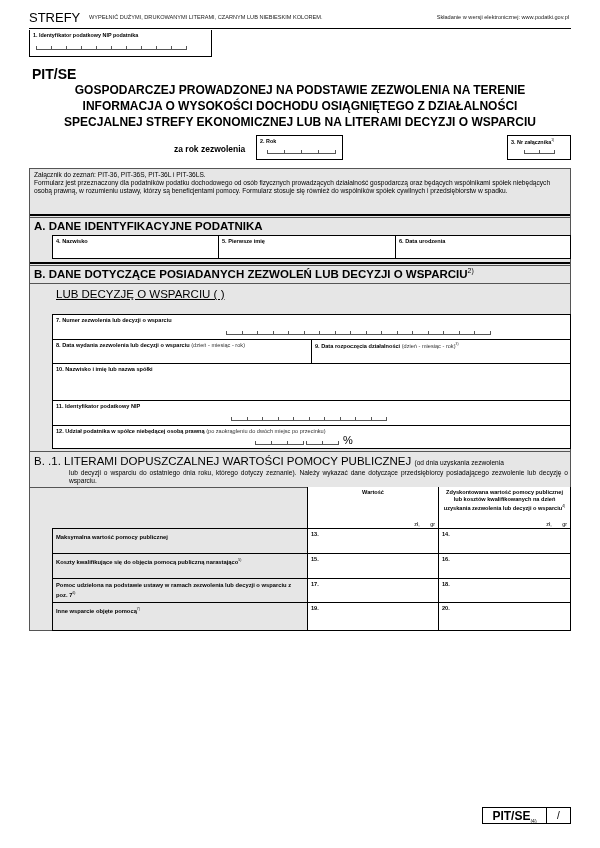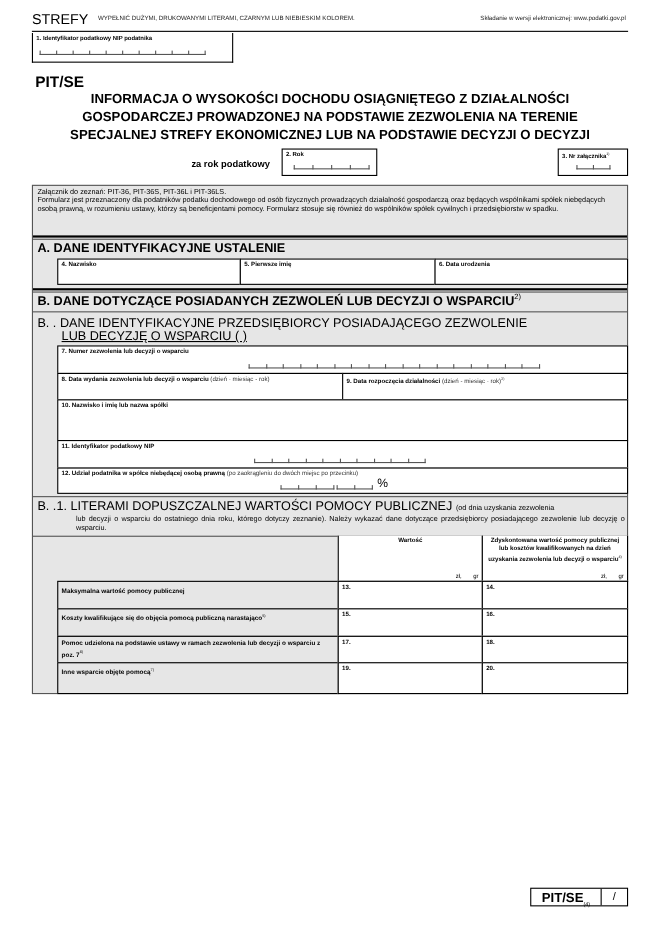--- a/index.html
+++ b/index.html
@@ -51,26 +51,26 @@
 
 <div class="nipbox">
   <div class="lbl">1. Identyfikator podatkowy NIP podatnika</div>
   <div class="ticks" style="left:6px;top:16px;">
     <span style="width:15px"></span><span style="width:15px"></span><span style="width:15px"></span><span style="width:15px"></span><span style="width:15px"></span><span style="width:15px"></span><span style="width:15px"></span><span style="width:15px"></span><span style="width:15px"></span><span style="width:15px"></span>
   </div>
 </div>
 
 <div class="formcode">PIT/SE</div>
 <div class="title">
+  <div>GOSPODARCZEJ PROWADZONEJ NA PODSTAWIE ZEZWOLENIA NA TERENIE</div>
   <div>INFORMACJA O WYSOKOŚCI DOCHODU OSIĄGNIĘTEGO Z DZIAŁALNOŚCI</div>
-  <div>GOSPODARCZEJ PROWADZONEJ NA PODSTAWIE ZEZWOLENIA NA TERENIE</div>
-  <div>SPECJALNEJ STREFY EKONOMICZNEJ LUB NA PODSTAWIE DECYZJI O DECYZJI</div>
-</div>
-
-<div class="forYear">za rok podatkowy</div>
+  <div>SPECJALNEJ STREFY EKONOMICZNEJ LUB NA LITERAMI DECYZJI O WSPARCIU</div>
+</div>
+
+<div class="forYear">za rok zezwolenia</div>
 <div class="rokbox">
   <div class="lbl">2. Rok</div>
   <div class="ticks" style="left:10px;top:14px;">
     <span style="width:17px"></span><span style="width:17px"></span><span style="width:17px"></span><span style="width:17px"></span>
   </div>
 </div>
 <div class="nrbox">
   <div class="lbl"><span>3. Nr załącznika</span><sup class="n">1)</sup></div>
   <div class="ticks" style="left:16px;top:14px;">
     <span style="width:15px"></span><span style="width:15px"></span>
@@ -78,39 +78,38 @@
 </div>
 
 <div class="main">
   <div class="intro">
     <div>Załącznik do zeznań: PIT-36, PIT-36S, PIT-36L i PIT-36LS.</div>
     <div>Formularz jest przeznaczony dla podatników podatku dochodowego od osób fizycznych prowadzących działalność gospodarczą oraz będących wspólnikami spółek niebędących osobą prawną, w rozumieniu ustawy, którzy są beneficjentami pomocy. Formularz stosuje się również do wspólników spółek cywilnych i przedsiębiorstw w spadku.</div>
   </div>
 
   <div class="hr2" style="top:45px;"></div>
   <div class="hr1" style="top:48px;"></div>
-  <div class="h-big" style="left:4px;top:51px;">A. DANE IDENTYFIKACYJNE USTALENIE</div>
+  <div class="h-big" style="left:4px;top:51px;">A. DANE IDENTYFIKACYJNE PODATNIKA</div>
 
   <div class="wbox" style="left:22px;top:66px;width:167px;height:24px;">
     <div class="fnum">4. Nazwisko</div>
   </div>
   <div class="wbox" style="left:188px;top:66px;width:178px;height:24px;">
     <div class="fnum">5. Pierwsze imię</div>
   </div>
   <div class="wbox" style="left:365px;top:66px;width:176px;height:24px;">
     <div class="fnum">6. Data urodzenia</div>
   </div>
 
   <div class="hr2" style="top:93px;"></div>
   <div class="hr1" style="top:96px;"></div>
   <div class="h-big" style="left:4px;top:98px;"><span>B. DANE DOTYCZĄCE POSIADANYCH ZEZWOLEŃ LUB DECYZJI O WSPARCIU</span><sup class="n" style="font-weight:normal">2)</sup></div>
 
   <div class="hr1" style="top:114px;"></div>
   <div class="h-reg" style="left:4px;top:119px;">
-    <div>B.   . DANE IDENTYFIKACYJNE PRZEDSIĘBIORCY POSIADAJĄCEGO ZEZWOLENIE</div>
     <div style="padding-left:22px;text-decoration:underline;">LUB DECYZJĘ O WSPARCIU (   )</div>
   </div>
 
   <div class="wbox" style="left:22px;top:145px;width:519px;height:26px;">
     <div class="fnum">7. Numer zezwolenia lub decyzji o wsparciu</div>
     <div class="ticks" style="left:173px;top:16px;">
       <span style="width:15.5px"></span><span style="width:15.5px"></span><span style="width:15.5px"></span><span style="width:15.5px"></span><span style="width:15.5px"></span><span style="width:15.5px"></span><span style="width:15.5px"></span><span style="width:15.5px"></span><span style="width:15.5px"></span><span style="width:15.5px"></span><span style="width:15.5px"></span><span style="width:15.5px"></span><span style="width:15.5px"></span><span style="width:15.5px"></span><span style="width:15.5px"></span><span style="width:15.5px"></span><span style="width:15.5px"></span>
     </div>
   </div>
   <div class="wbox" style="left:22px;top:170px;width:260px;height:25px;">

